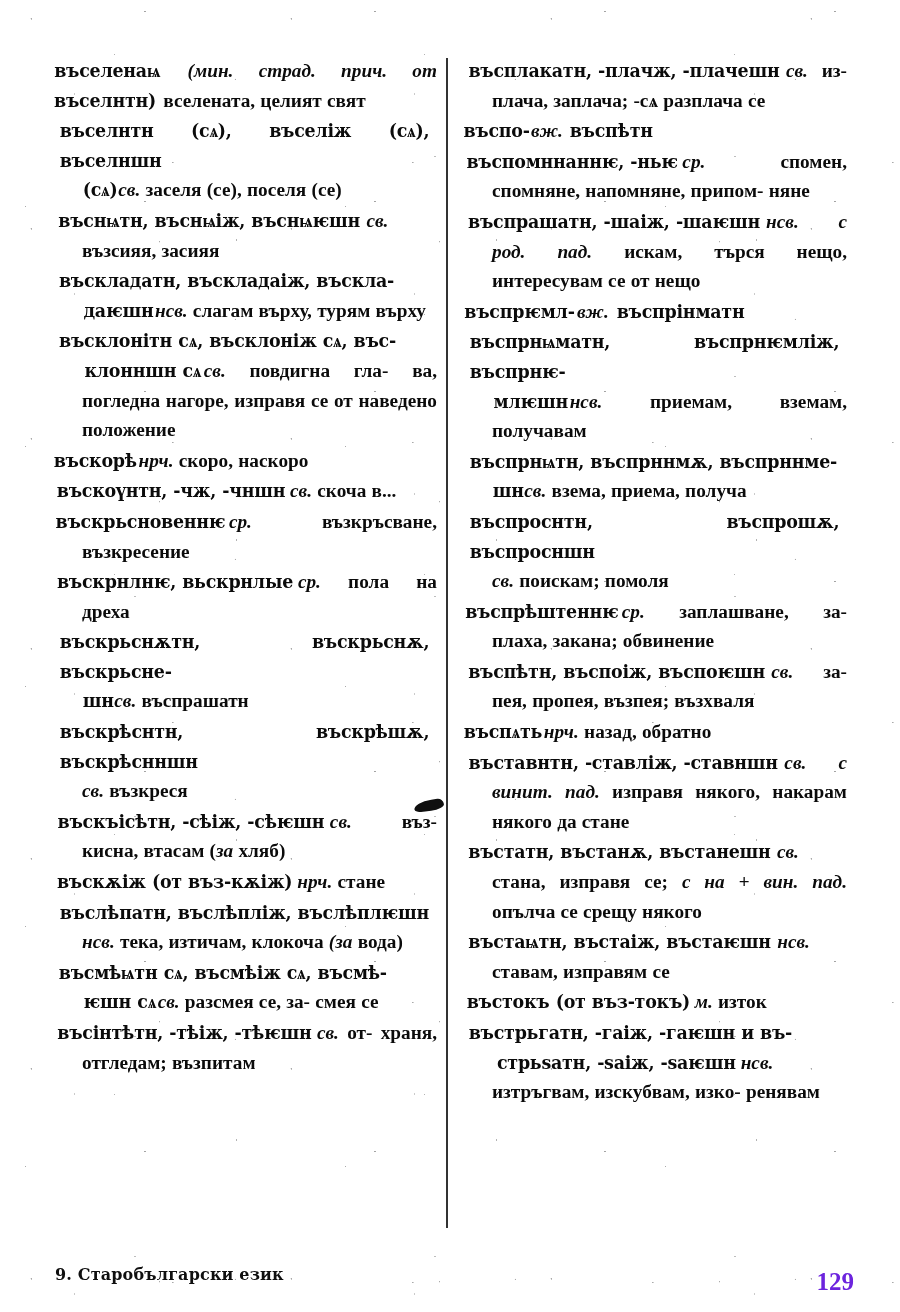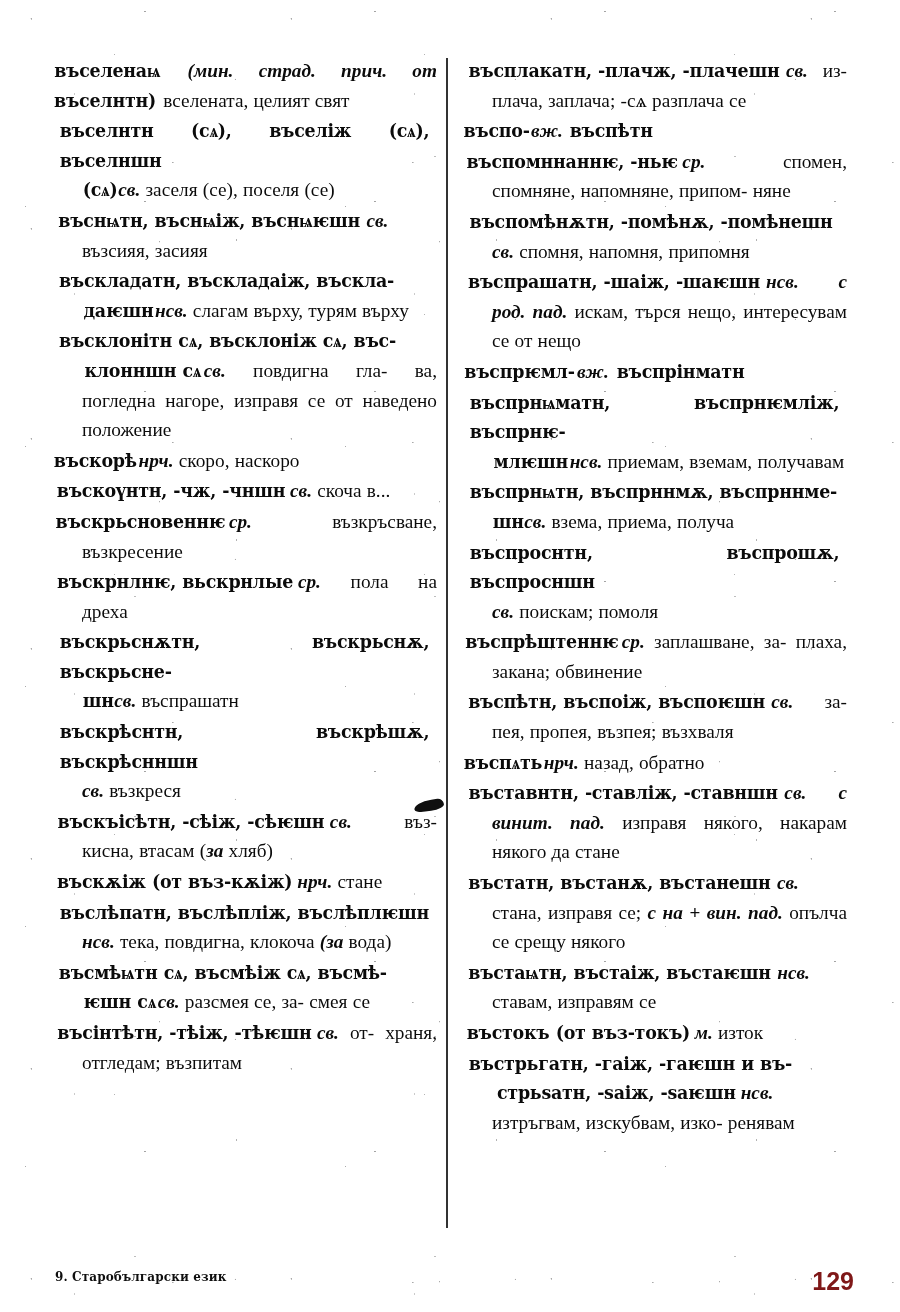--- a/index.html
+++ b/index.html
@@ -92,49 +92,49 @@
     transform: scaleX(.96);
     display: inline-block;
   }
   .gram {
     font-style: italic;
     font-family: "Liberation Serif", "DejaVu Serif", serif;
     font-weight: 600;
   }
   .gloss {
     font-family: "Liberation Serif", "DejaVu Serif", serif;
-    font-weight: 400;
+    font-weight: 700;
   }
 
   
   .footer {
     position: absolute;
     left: 0;
     bottom: 0;
     width: 900px;
     height: 72px;
   }
   .running-title {
     position: absolute;
     left: 55px;
     bottom: 28px;
     font-family: "DejaVu Serif", "Liberation Serif", serif;
     font-weight: 700;
-    font-size: 12px;
+    font-size: 16px;
     letter-spacing: .01em;
     color: #141414;
   }
   .folio {
     position: absolute;
     right: 46px;
     bottom: 16px;
-    font-family: Liberation Sans, sans-serif;
+    font-family: Liberation Serif, serif;
     font-weight: 700;
     font-size: 25px;
-    color: #7f1d1d;
+    color: #6d28d9;
   }
 
   
   .ink-blot {
     position: absolute;
     left: 414px;
     top: 800px;
     width: 30px;
     height: 11px;
     background: #141414;
@@ -160,29 +160,28 @@
         <p class="entry"><span class="hw hw-first">въскладатн,  въскладаіж,  въскла-</span> <span class="hw">даѥшн </span><span class="gram">нсв.</span><span class="gloss">  слагам   върху,</span> <span class="gloss">турям върху</span></p>
         <p class="entry"><span class="hw hw-first">въсклонітн сѧ,  въсклоніж сѧ,  въс-</span> <span class="hw">клонншн сѧ  </span><span class="gram">св.</span><span class="gloss"> повдигна  гла-</span> <span class="gloss">ва,  погледна  нагоре,  изправя</span> <span class="gloss">се от наведено положение</span></p>
         <p class="entry"><span class="hw hw-first">въскорѣ </span><span class="gram">нрч.</span><span class="gloss"> скоро, наскоро</span></p>
         <p class="entry"><span class="hw hw-first">въскоүнтн, -чж, -чншн </span><span class="gram">св.</span><span class="gloss"> скоча в...</span></p>
         <p class="entry"><span class="hw hw-first">въскрьсновеннѥ  </span><span class="gram">ср.</span><span class="gloss">  възкръсване,</span> <span class="gloss">възкресение</span></p>
         <p class="entry"><span class="hw hw-first">въскрнлнѥ, вьскрнлые </span><span class="gram">ср.</span><span class="gloss">  пола  на</span> <span class="gloss">дреха</span></p>
         <p class="entry"><span class="hw hw-first">въскрьснѫтн,  въскрьснѫ,  въскрьсне-</span> <span class="hw">шн </span><span class="gram">св.</span><span class="gloss"> въспрашатн</span></p>
         <p class="entry"><span class="hw hw-first">въскрѣснтн,  въскрѣшѫ,  въскрѣснншн</span> <span class="gram">св.</span><span class="gloss"> възкреся</span></p>
         <p class="entry"><span class="hw hw-first">въскъісѣтн, -сѣіж, -сѣѥшн </span><span class="gram">св.</span><span class="gloss"> въз-</span> <span class="gloss">кисна, втасам (</span><span class="gram">за</span><span class="gloss"> хляб)</span></p>
         <p class="entry"><span class="hw hw-first">въскѫіж (от въз-кѫіж) </span><span class="gram">нрч.</span><span class="gloss"> стане</span></p>
-        <p class="entry"><span class="hw hw-first">въслѣпатн,  въслѣпліж,  въслѣплѥшн</span> <span class="gram">нсв.</span><span class="gloss">  тека,  повдигна,  клокоча</span> <span class="gram">(за</span><span class="gloss"> вода)</span></p>
+        <p class="entry"><span class="hw hw-first">въслѣпатн,  въслѣпліж,  въслѣплѥшн</span> <span class="gram">нсв.</span><span class="gloss">  тека,  изтичам,  клокоча</span> <span class="gram">(за</span><span class="gloss"> вода)</span></p>
         <p class="entry"><span class="hw hw-first">въсмѣѩтн сѧ,  въсмѣіж сѧ,  въсмѣ-</span> <span class="hw">ѥшн сѧ </span><span class="gram">св.</span><span class="gloss">  разсмея  се,  за-</span> <span class="gloss">смея се</span></p>
         <p class="entry"><span class="hw hw-first">въсінтѣтн, -тѣіж, -тѣѥшн </span><span class="gram">св.</span><span class="gloss"> от-</span> <span class="gloss">храня, отгледам; възпитам</span></p>
       </div>
     <div class="col col-right" id="col-right">
         <p class="entry"><span class="hw hw-first">въсплакатн, -плачж, -плачешн </span><span class="gram">св.</span><span class="gloss"> из-</span> <span class="gloss">плача,  заплача;  -сѧ  разплача</span> <span class="gloss">се</span></p>
         <p class="entry"><span class="hw hw-first">въспо- </span><span class="gram">вж.</span><span class="gloss"> </span><span class="hw">въспѣтн</span></p>
         <p class="entry"><span class="hw hw-first">въспомннаннѥ,   -ньѥ  </span><span class="gram">ср.</span><span class="gloss">  спомен,</span> <span class="gloss">спомняне,  напомняне,  припом-</span> <span class="gloss">няне</span></p>
-        <p class="entry"><span class="hw hw-first">въспомѣнѫтн,  -помѣнѫ,  -помѣнешн</span> <span class="gram">св.</span><span class="gloss"> спомня, напомня, припомня</span></p>
         <p class="entry"><span class="hw hw-first">въспрашатн, -шаіж, -шаѥшн </span><span class="gram">нсв. с</span> <span class="gram">род. пад.</span><span class="gloss"> искам,  търся  нещо,</span> <span class="gloss">интересувам се от нещо</span></p>
         <p class="entry"><span class="hw hw-first">въспрѥмл- </span><span class="gram">вж.</span><span class="gloss"> </span><span class="hw">въспрінматн</span></p>
         <p class="entry"><span class="hw hw-first">въспрнѩматн,  въспрнѥмліж,  въспрнѥ-</span> <span class="hw">млѥшн  </span><span class="gram">нсв.</span><span class="gloss">  приемам,  вземам,</span> <span class="gloss">получавам</span></p>
         <p class="entry"><span class="hw hw-first">въспрнѩтн,  въспрннмѫ,  въспрннме-</span> <span class="hw">шн </span><span class="gram">св.</span><span class="gloss"> взема,  приема,  получа</span></p>
         <p class="entry"><span class="hw hw-first">въспроснтн, въспрошѫ, въспросншн </span><span class="gram">св.</span> <span class="gloss">поискам; помоля</span></p>
         <p class="entry"><span class="hw hw-first">въспрѣштеннѥ </span><span class="gram">ср.</span><span class="gloss"> заплашване, за-</span> <span class="gloss">плаха, закана; обвинение</span></p>
         <p class="entry"><span class="hw hw-first">въспѣтн, въспоіж, въспоѥшн </span><span class="gram">св.</span><span class="gloss"> за-</span> <span class="gloss">пея, пропея, възпея; възхваля</span></p>
         <p class="entry"><span class="hw hw-first">въспѧть </span><span class="gram">нрч.</span><span class="gloss"> назад, обратно</span></p>
         <p class="entry"><span class="hw hw-first">въставнтн,  -ставліж,  -ставншн  </span><span class="gram">св.</span> <span class="gram">с винит. пад.</span><span class="gloss"> изправя някого,</span> <span class="gloss">накарам някого да стане</span></p>
         <p class="entry"><span class="hw hw-first">въстатн,  въстанѫ,  въстанешн  </span><span class="gram">св.</span> <span class="gloss">стана, изправя се; </span><span class="gram">с на + вин.</span> <span class="gram">пад.</span><span class="gloss"> опълча се срещу някого</span></p>

